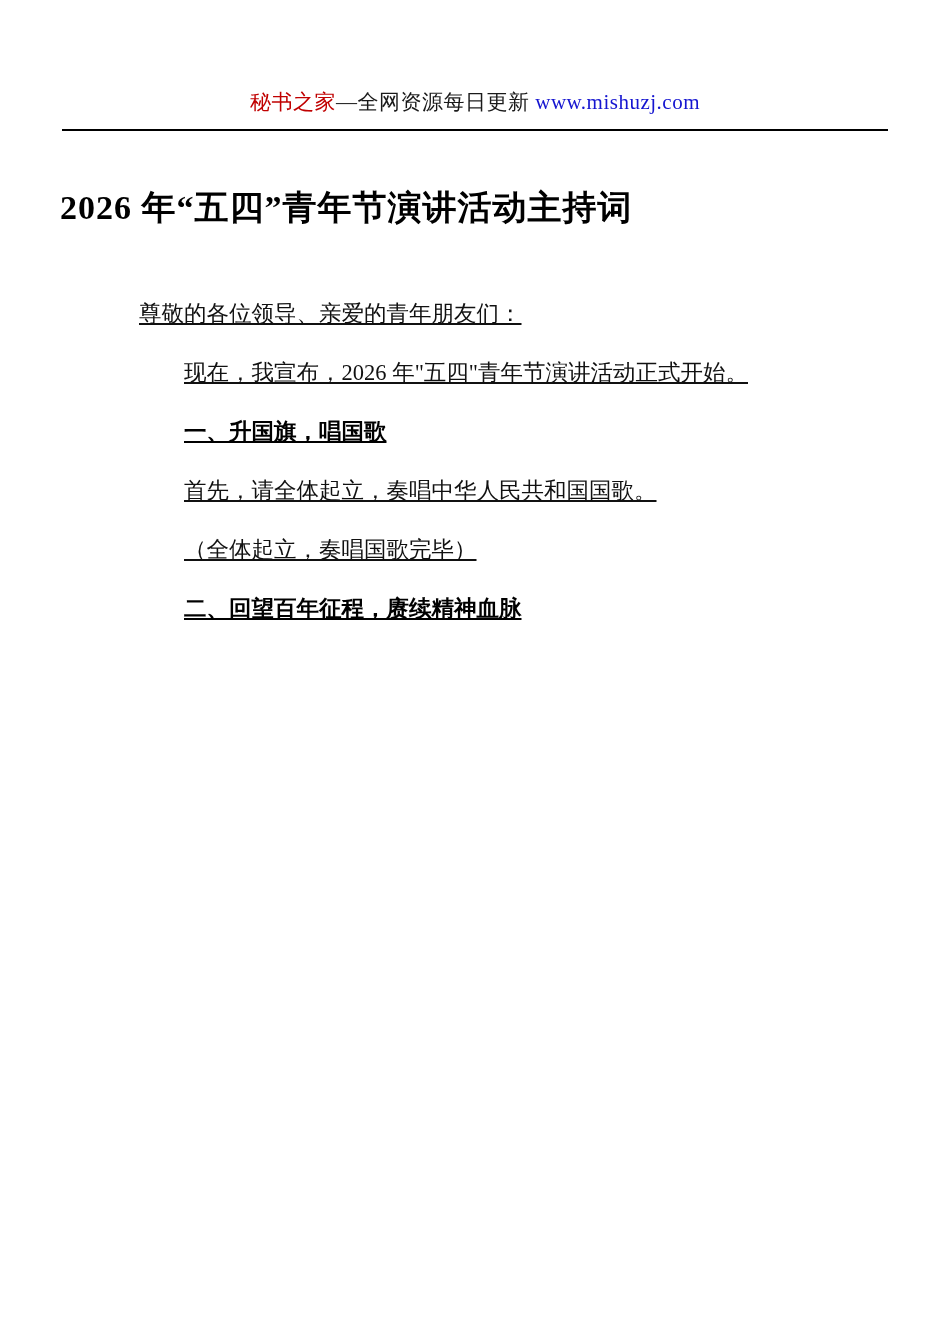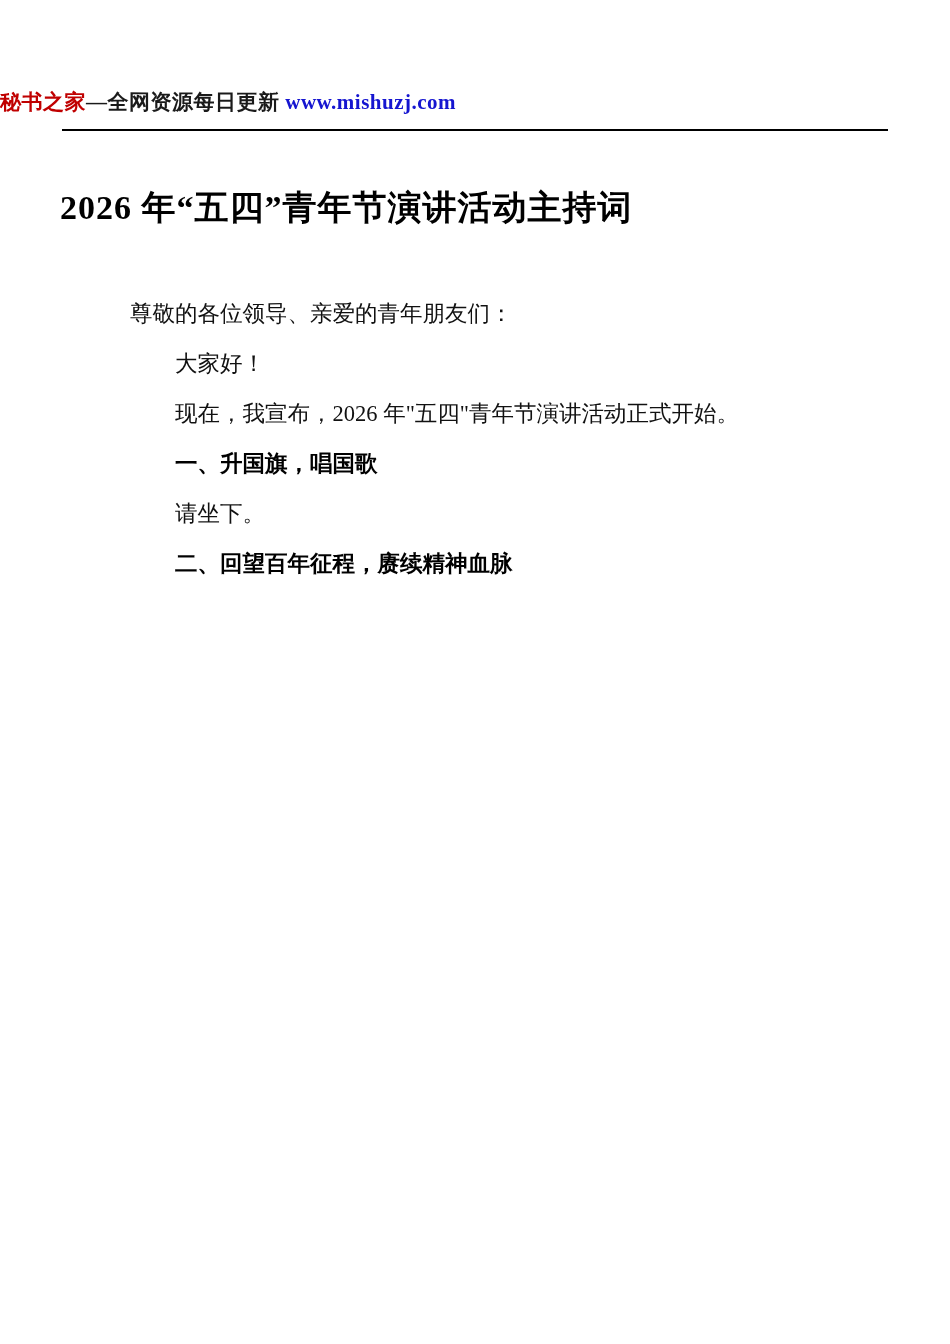--- a/index.html
+++ b/index.html
@@ -9,23 +9,23 @@
     height: 1344px;
     margin: 0 auto;
     background: #ffffff;
     font-family: "Liberation Serif", "DejaVu Serif", serif;
     color: #000000;
     box-sizing: border-box;
     overflow: hidden;
   }
   .header {
     padding-top: 88px;
-    text-align: left;
+    text-align: center;
     font-size: 21px;
-    font-weight: bold;
+    font-weight: normal;
     letter-spacing: 0.5px;
     white-space: nowrap;
   }
   .brand   { color: #c00000; }
   .tagline { color: #1a1a1a; }
   .site-url {
     color: #1515d0;
     text-decoration: none;
     cursor: pointer;
   }
@@ -44,42 +44,43 @@
     letter-spacing: 1px;
   }
   .doc-body {
     margin: 58px 128px 0 130px;
     font-size: 22.5px;
     line-height: 50px;
     text-align: justify;
     color: #111111;
   }
   .doc-body p {
-    margin: 0;
+    margin: 9px;
     padding: 0;
     text-indent: 2em;
+    text-decoration: underline;
   }
   .doc-body p.flush { text-indent: 0; }
   .doc-body p.heading { font-weight: bold; color: #000000; }
 </style>
 </head>
 <body>
 
 <div class="page">
 
   <div class="header">
     <span class="brand">秘书之家</span><span class="tagline">—全网资源每日更新 </span><span class="site-url">www.mishuzj.com</span>
   </div>
 
   <hr class="rule">
 
   <div class="doc-title">2026 年“五四”青年节演讲活动主持词</div>
 
   <div class="doc-body">
     <p class="flush">尊敬的各位领导、亲爱的青年朋友们：</p>
-    <p>大家好！</p>
     <p>现在，我宣布，2026 年"五四"青年节演讲活动正式开始。</p>
     <p class="heading">一、升国旗，唱国歌</p>
-    <p>请坐下。</p>
+    <p>首先，请全体起立，奏唱中华人民共和国国歌。</p>
+    <p>（全体起立，奏唱国歌完毕）</p>
     <p class="heading">二、回望百年征程，赓续精神血脉</p>
   </div>
 
 </div>
 
 </body></html>

